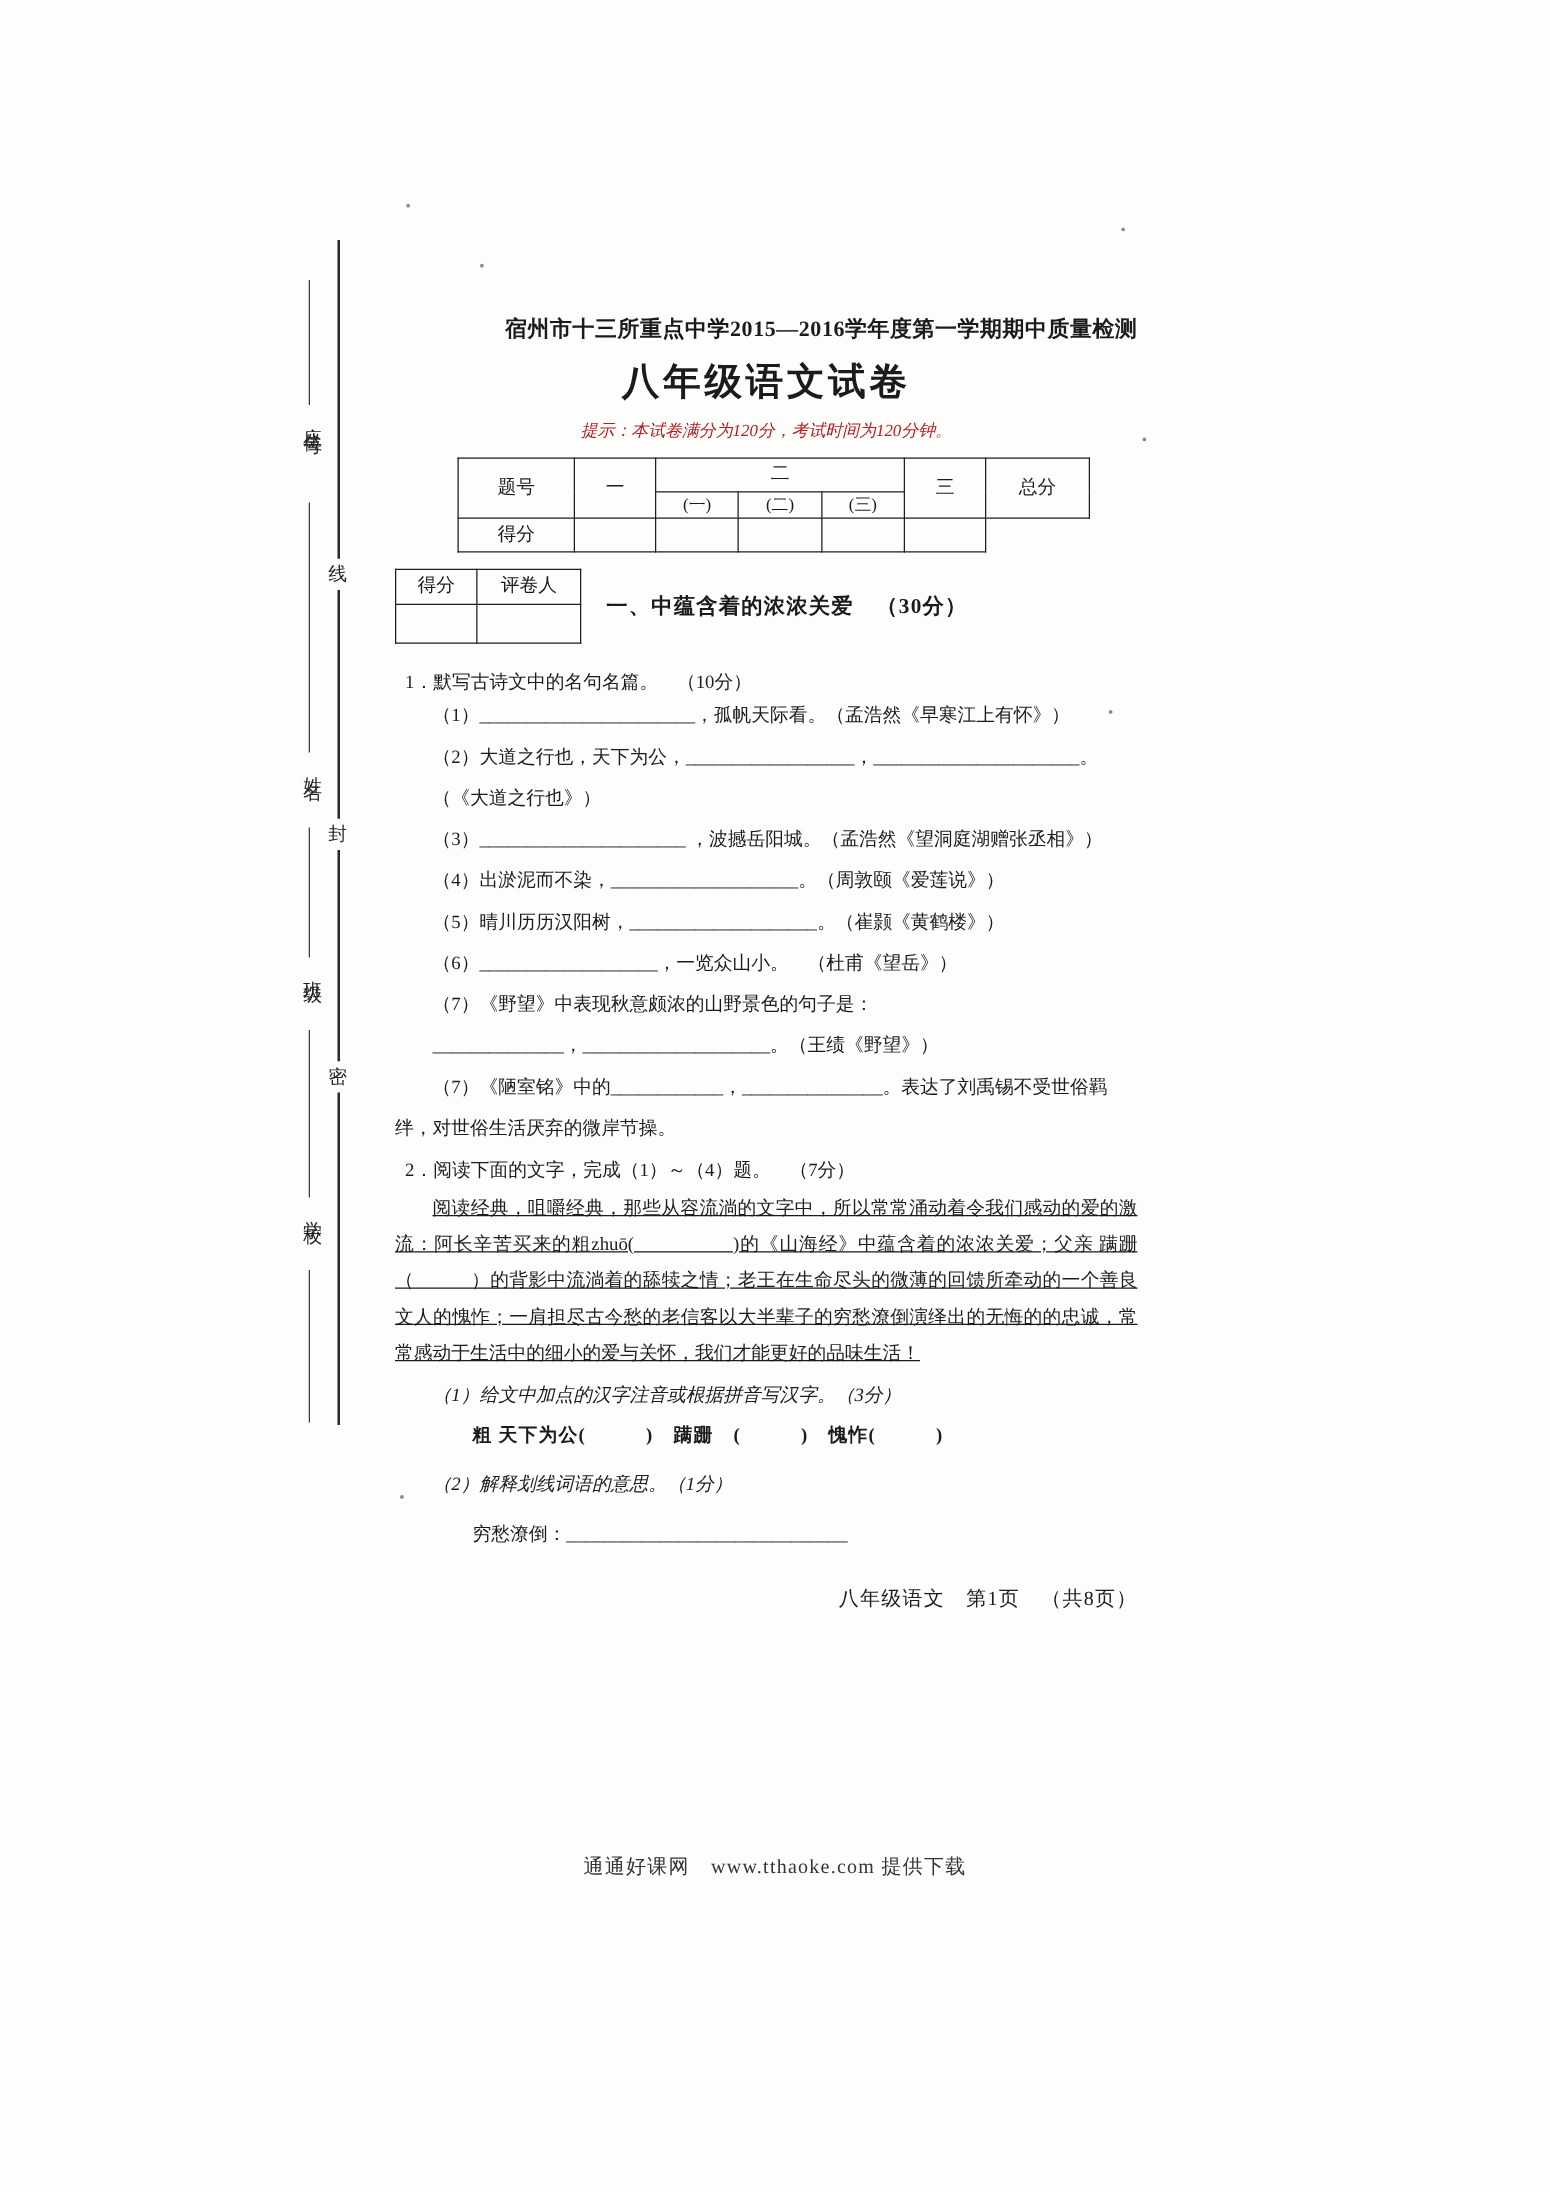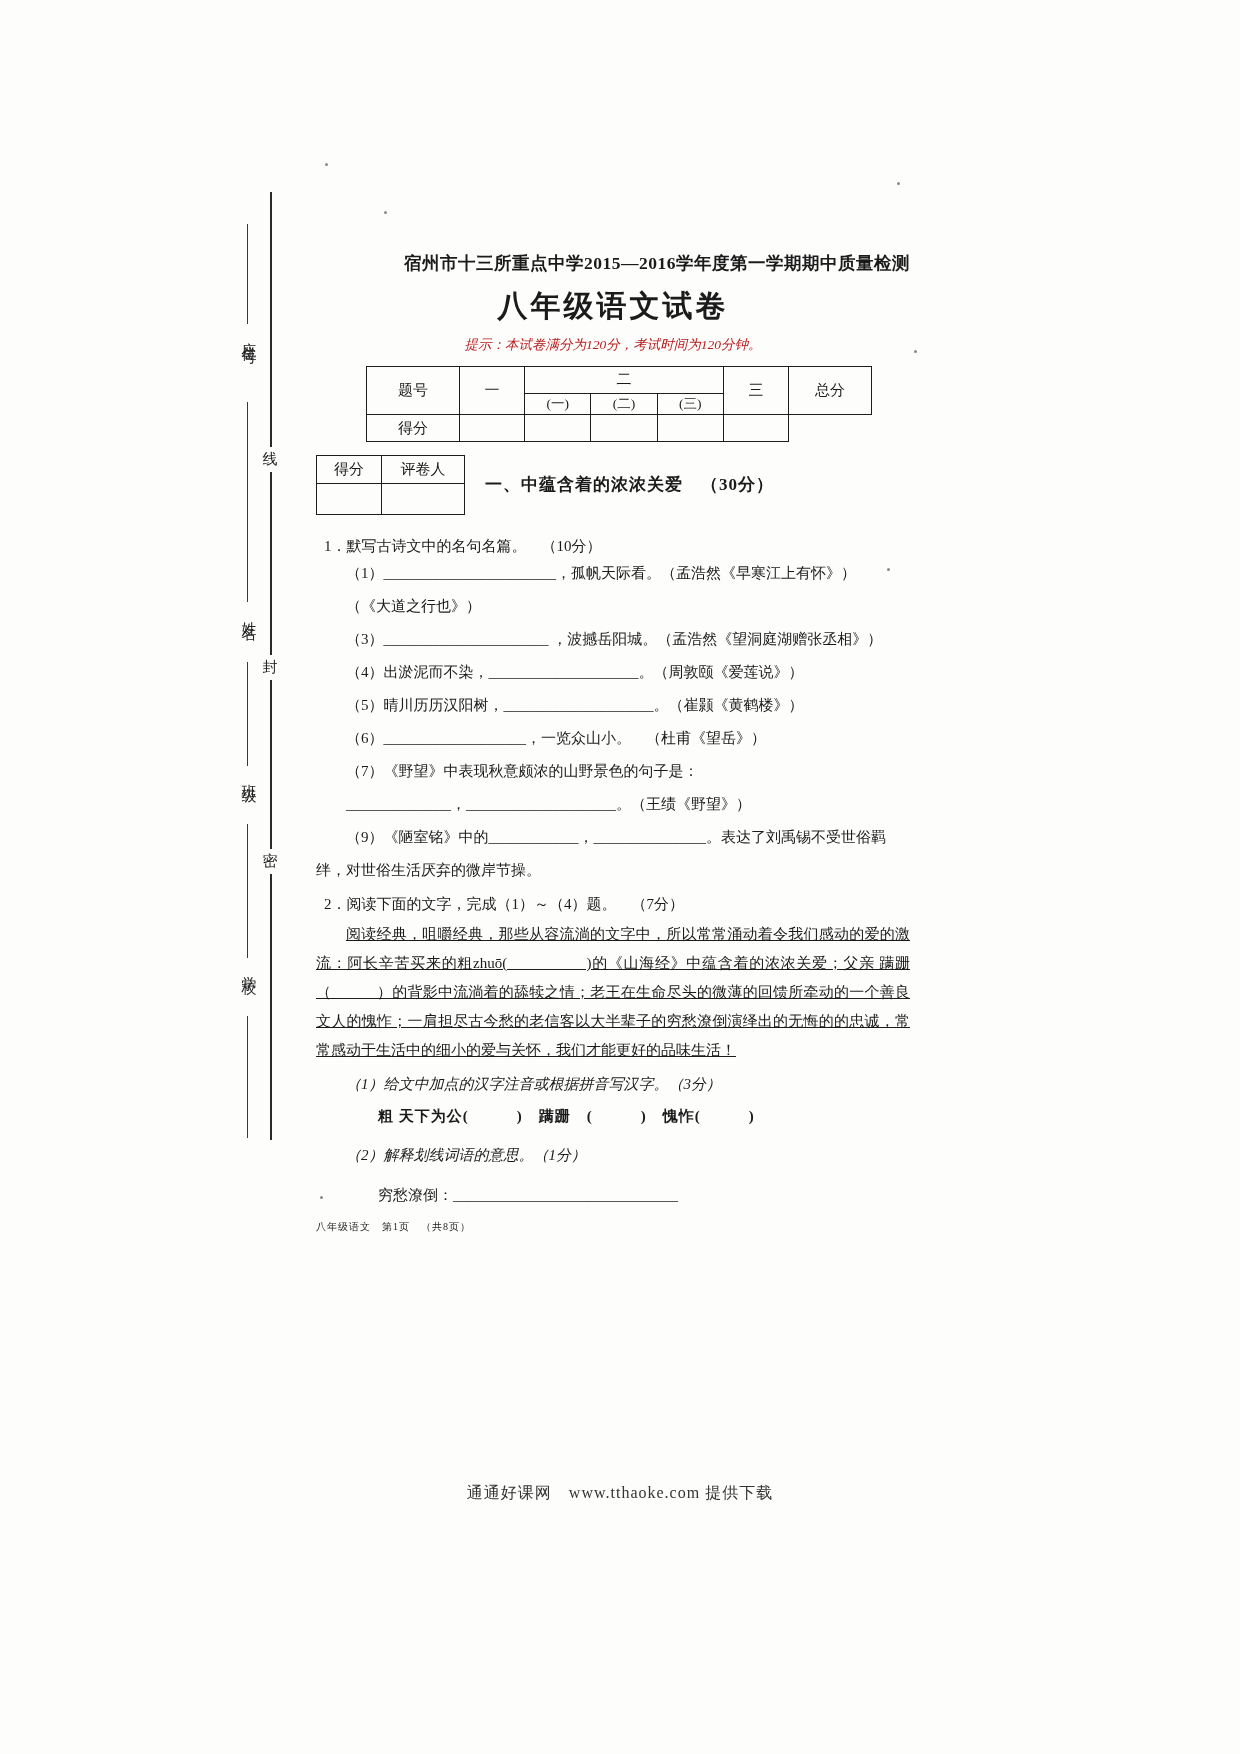--- a/index.html
+++ b/index.html
@@ -43,21 +43,21 @@
   .sec-title { font-size:17px; font-weight:bold; letter-spacing:1px; }
 
   .stem { margin-top:20px; padding-left:8px; }
   .stem2 { margin-top:6px; padding-left:8px; }
   .q-line { padding-left:30px; line-height:33px; white-space:nowrap; }
   .q-line.flush { padding-left:0; }
   .passage { margin:4px 0 0 0; line-height:29px; text-align:justify; text-indent:2em;text-decoration:underline; }
   .sub { padding-left:30px; margin-top:8px;font-style:italic; }
   .pinyin { padding-left:62px; margin-top:10px; font-weight:bold; letter-spacing:1px; }
   .idiom { padding-left:62px; margin-top:18px; }
-  .page-footer { text-align:left; margin-top:12px; font-size:10px; letter-spacing:1px; }
+  .page-footer { text-align:right; margin-top:28px; font-size:16px; letter-spacing:1px; }
 
   .watermark { position:absolute; left:0; width:100%; top:1483px; text-align:center; font-size:16px; color:#333; letter-spacing:1px; }
   .speck { position:absolute; background:#8a8a8a; border-radius:50%; width:3px; height:3px; }
 </style>
 </head>
 <body>
 
 <div class="page">
 
   <div class="speck" style="left:325px; top:163px;"></div>
@@ -126,28 +126,29 @@
           <td></td>
         </tr>
       </tbody>
         </table>
       <div class="sec-title">一、中蕴含着的浓浓关爱　（30分）</div>
     </div>
 
     <div class="stem">1．默写古诗文中的名句名篇。　（10分）</div>
 
     <div class="q-line">（1）_______________________，孤帆天际看。（孟浩然《早寒江上有怀》）</div>
+    <div class="q-line">（2）大道之行也，天下为公，__________________，______________________。</div>
     <div class="q-line">（《大道之行也》）</div>
     <div class="q-line">（3）______________________ ，波撼岳阳城。（孟浩然《望洞庭湖赠张丞相》）</div>
     <div class="q-line">（4）出淤泥而不染，____________________。（周敦颐《爱莲说》）</div>
     <div class="q-line">（5）晴川历历汉阳树，____________________。（崔颢《黄鹤楼》）</div>
     <div class="q-line">（6）___________________，一览众山小。　（杜甫《望岳》）</div>
     <div class="q-line">（7）《野望》中表现秋意颇浓的山野景色的句子是：</div>
     <div class="q-line">______________，____________________。（王绩《野望》）</div>
-    <div class="q-line">（9）《陋室铭》中的____________，_______________。表达了刘禹锡不受世俗羁</div>
+    <div class="q-line">（7）《陋室铭》中的____________，_______________。表达了刘禹锡不受世俗羁</div>
     <div class="q-line flush">绊，对世俗生活厌弃的微岸节操。</div>
 
     <div class="stem2">2．阅读下面的文字，完成（1）～（4）题。　（7分）</div>
     <p class="passage">阅读经典，咀嚼经典，那些从容流淌的文字中，所以常常涌动着令我们感动的爱的激流：阿长辛苦买来的粗zhuō(　　　　　)的《山海经》中蕴含着的浓浓关爱；父亲 蹒跚（　　　）的背影中流淌着的舔犊之情；老王在生命尽头的微薄的回馈所牵动的一个善良文人的愧怍；一肩担尽古今愁的老信客以大半辈子的穷愁潦倒演绎出的无悔的的忠诚，常常感动于生活中的细小的爱与关怀，我们才能更好的品味生活！</p>
 
     <div class="sub">（1）给文中加点的汉字注音或根据拼音写汉字。（3分）</div>
     <div class="pinyin">粗 天下为公(　　　)　蹒跚　(　　　)　愧怍(　　　)</div>
     <div class="sub" style="margin-top:16px;">（2）解释划线词语的意思。（1分）</div>
     <div class="idiom">穷愁潦倒：______________________________</div>
 

